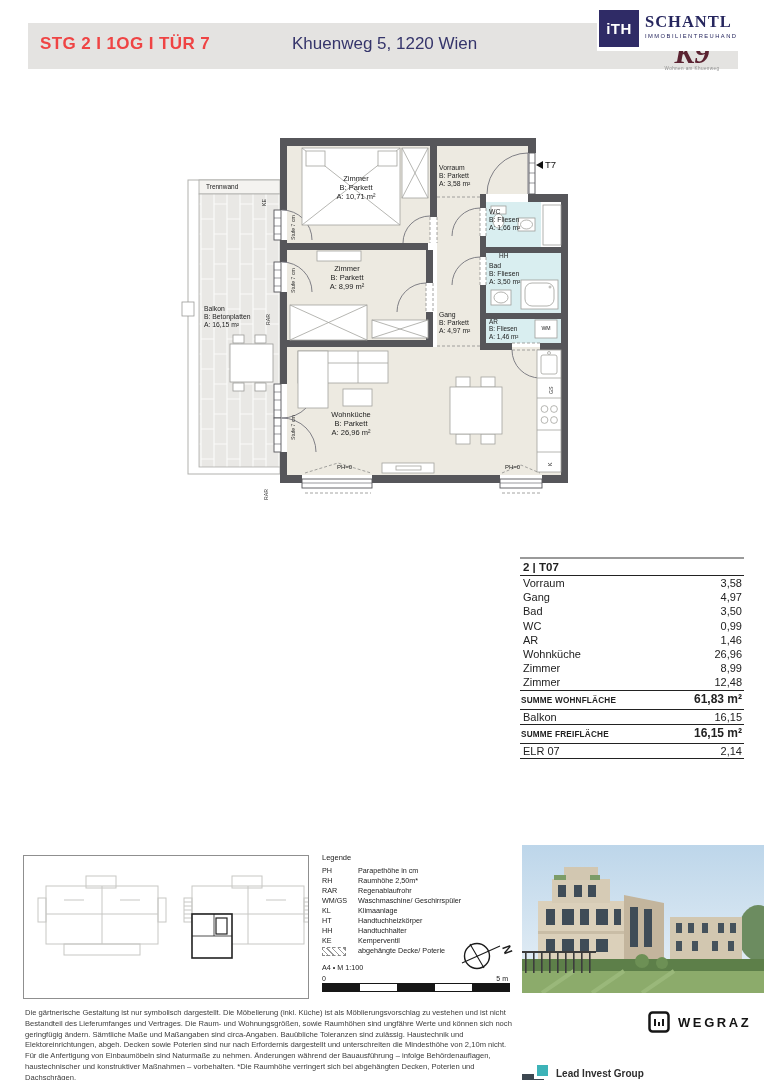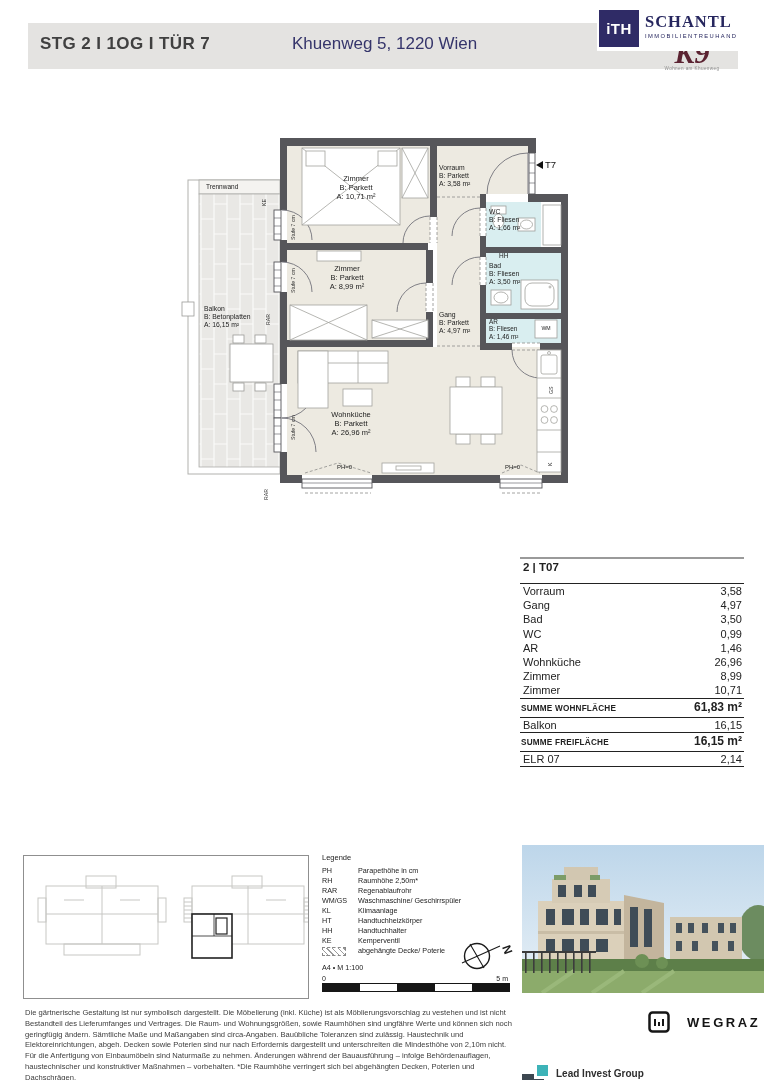--- a/index.html
+++ b/index.html
@@ -1,20 +1,20 @@
 <!DOCTYPE html>
 <html><head>
 <meta charset="utf-8">
 <style>
   html,body{margin:0;padding:0;background:#fff;}
   .page{position:relative;width:764px;height:1080px;background:#fff;overflow:hidden;
         font-family:"Liberation Sans",sans-serif;color:#222;}
   
   .band{position:absolute;left:28px;top:23px;width:710px;height:46px;background:#e4e3e1;}
-  .title{position:absolute;left:40px;top:34px;font-size:17px;font-weight:bold;color:#404040;letter-spacing:.4px;white-space:nowrap;}
+  .title{position:absolute;left:40px;top:34px;font-size:17px;font-weight:bold;color:#ef4444;letter-spacing:.4px;white-space:nowrap;}
   .address{position:absolute;left:292px;top:34px;font-size:17px;color:#35356b;white-space:nowrap;}
   .logo-card{position:absolute;left:597px;top:7px;width:151px;height:44px;background:#fff;z-index:3;display:flex;align-items:flex-start;}
   .ith-sq{width:40px;height:37px;background:#2f2b66;margin:3px 6px 0 2px;display:flex;align-items:center;justify-content:center;
           color:#fff;font-weight:bold;font-size:15px;letter-spacing:.5px;}
   .schantl{font-family:"Liberation Serif",serif;font-weight:bold;font-size:16.5px;letter-spacing:1px;color:#26265e;margin-top:5px;}
   .schantl-sub{font-size:5.8px;letter-spacing:1.45px;color:#26265e;margin-top:1px;}
   .k9{position:absolute;left:640px;top:38px;width:104px;text-align:center;z-index:2;}
   .k9-big{font-family:"Liberation Serif",serif;font-style:italic;font-weight:bold;font-size:30px;line-height:30px;color:#5b2231;}
   .k9-sub{font-size:4.6px;color:#8e8e8e;margin-top:-2px;letter-spacing:.4px;}
   
@@ -23,21 +23,21 @@
   .room-label{position:absolute;font-size:7.5px;line-height:9px;color:#1c1c1c;white-space:nowrap;}
   .room-label.center{text-align:center;}
   .room-label.sm{font-size:6.8px;line-height:8px;}
   .room-label.xs{font-size:6.4px;line-height:7.4px;}
   .ann{position:absolute;font-size:6px;color:#222;white-space:nowrap;}
   .t7{position:absolute;display:flex;align-items:center;gap:2px;font-size:9.5px;font-weight:normal;color:#111;}
   .tri-left{width:0;height:0;border-top:4.5px solid transparent;border-bottom:4.5px solid transparent;border-right:7px solid #111;}
   .svgtxt text{font-family:"Liberation Sans",sans-serif;font-size:5.2px;fill:#2d2d2d;}
   
   .area-table{position:absolute;left:520px;top:557px;width:224px;border-top:2.5px solid #9a9a9a;font-size:11px;}
-  .at-header{font-weight:bold;font-size:11.5px;padding:2px 0 10px 3px;border-bottom:1.3px solid #222;}
+  .at-header{font-weight:bold;font-size:11.5px;padding:2px 0 2px 3px;border-bottom:1.3px solid #222;}
   .at-row{display:flex;justify-content:space-between;line-height:14.2px;padding:0 2px 0 3px;}
   .at-sum{display:flex;justify-content:space-between;align-items:baseline;line-height:16px;padding:0 2px 0 1px;
           border-top:1.8px solid #222;border-bottom:1.8px solid #222;}
   .at-sum .slbl{font-size:8.2px;font-weight:bold;letter-spacing:.2px;}
   .at-sum .sval{font-size:12px;font-weight:bold;}
   .at-bottom{border-bottom:1.3px solid #222;}
   
   .siteplan{position:absolute;left:23px;top:855px;width:284px;height:142px;border:1px solid #8f8f8f;background:#fff;}
   .legend{position:absolute;left:322px;top:853px;width:190px;font-size:7.2px;color:#222;}
   .leg-title{font-size:7.5px;margin-bottom:4px;}
@@ -51,21 +51,21 @@
   .scale-bar div{flex:1;}
   .scale-bar div:nth-child(odd){background:#161616;}
   .scale-bar div:nth-child(even){background:#fff;}
   .compass{position:absolute;left:138px;top:84px;}
   .photo{position:absolute;left:522px;top:845px;width:242px;height:148px;overflow:hidden;}
   
   .disclaimer{position:absolute;left:25px;top:1008px;width:494px;font-size:7.6px;line-height:1.42;color:#3c3c3c;}
   .lead-invest{position:absolute;left:522px;top:1064px;display:flex;gap:8px;align-items:flex-start;}
   .li-name{font-size:10px;font-weight:bold;color:#2e2e2e;line-height:11px;margin-top:4px;}
   .li-sub{font-size:5.6px;color:#3aa9ae;letter-spacing:.5px;}
-  .wegraz{position:absolute;left:648px;top:1011px;display:flex;gap:17px;align-items:center;}
+  .wegraz{position:absolute;left:648px;top:1011px;display:flex;gap:8px;align-items:center;}
   .wegraz-name{font-size:13px;font-weight:bold;letter-spacing:2.6px;color:#141414;}
   .planstand{position:absolute;left:646px;top:1048px;font-size:9.5px;color:#4c4c4c;margin-top:38px;}
   .planstand span{margin-right:8px;}
 </style>
 </head>
 <body>
 
 <div class="page">
 
   <div class="band"></div>
@@ -326,21 +326,21 @@
     <div class="at-row">
         <span>Wohnküche</span>
         <span>26,96</span>
       </div>
     <div class="at-row">
         <span>Zimmer</span>
         <span>8,99</span>
       </div>
     <div class="at-row">
         <span>Zimmer</span>
-        <span>10,71</span>
+        <span>12,48</span>
       </div>
     <div class="at-sum">
         <span class="slbl">SUMME WOHNFLÄCHE</span>
         <span class="sval">61,83 m²</span>
       </div>
     <div class="at-row">
         <span>Balkon</span>
         <span>16,15</span>
       </div>
     <div class="at-sum">

